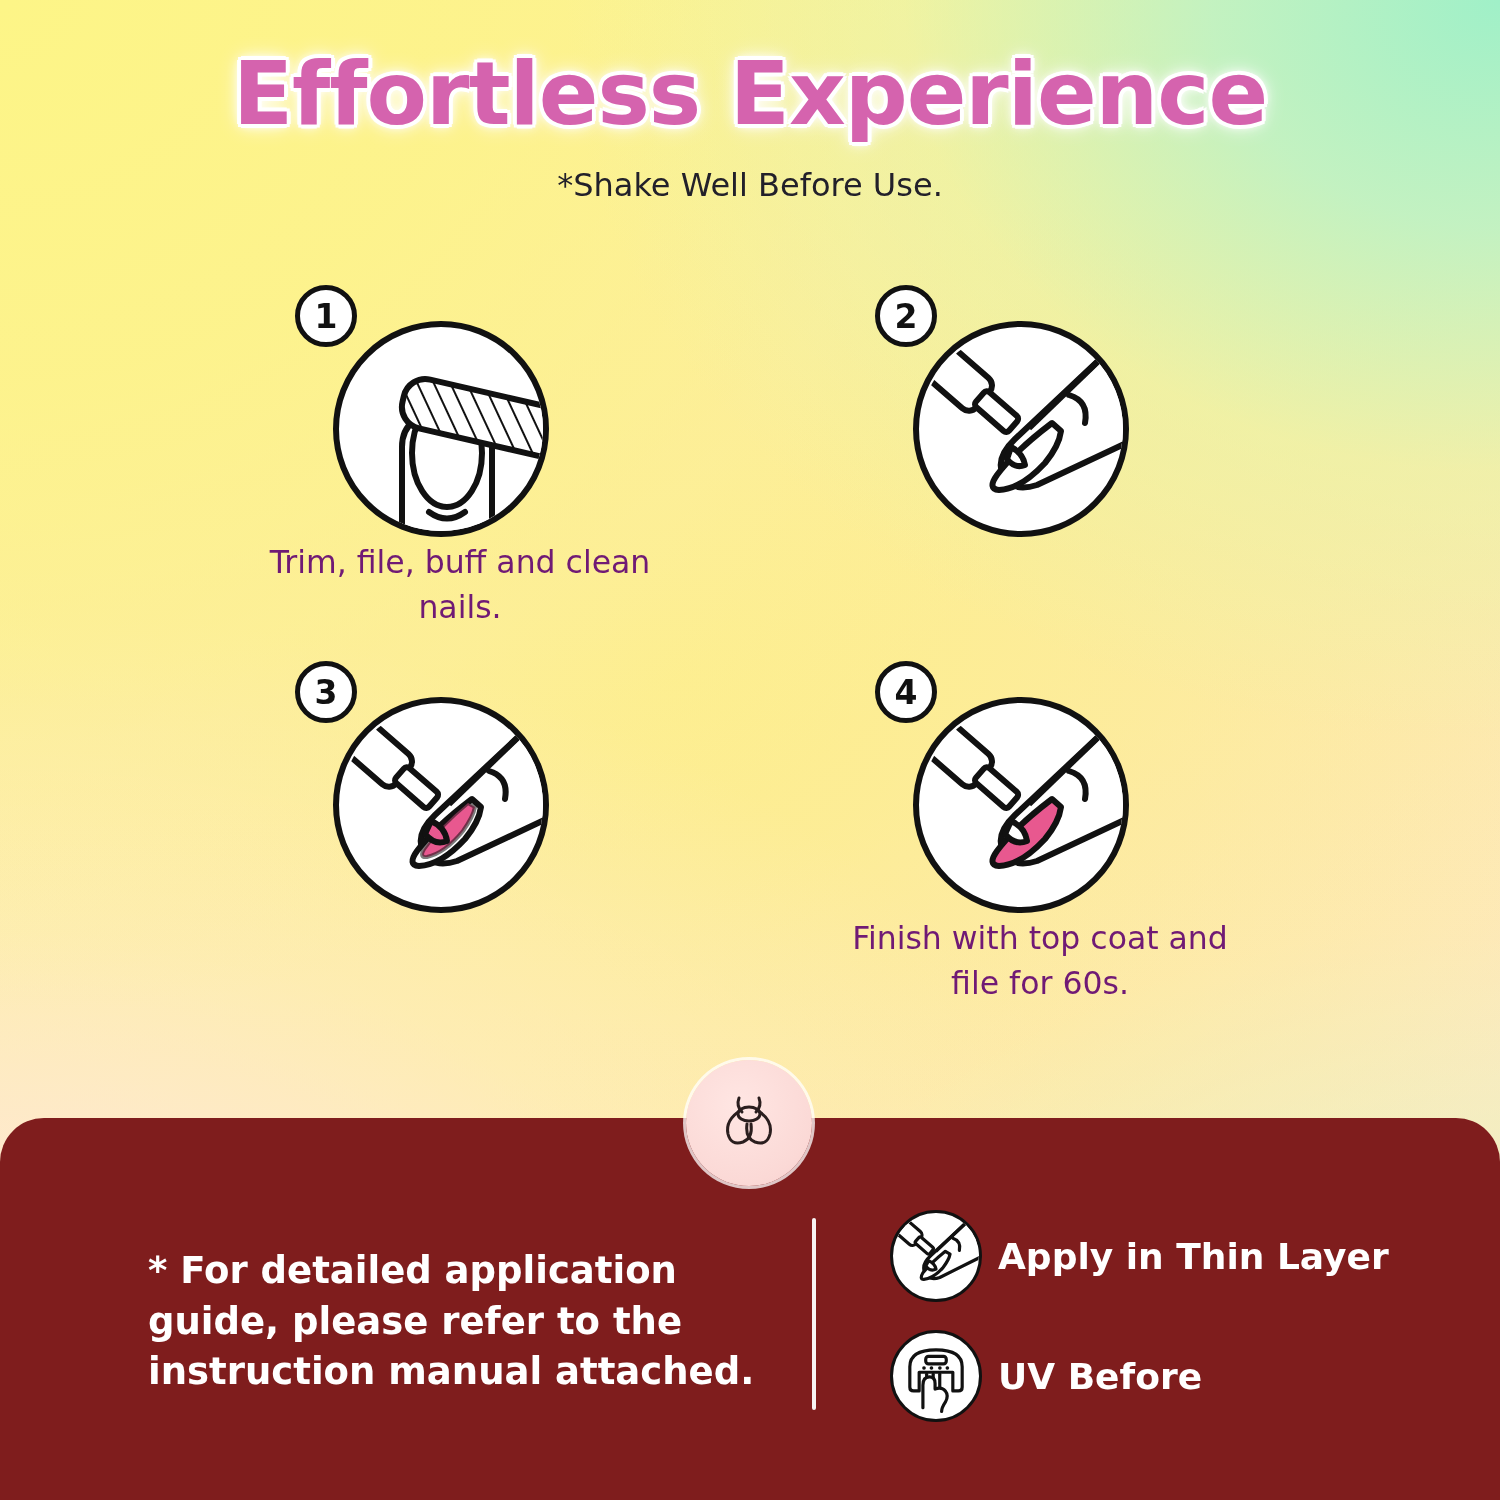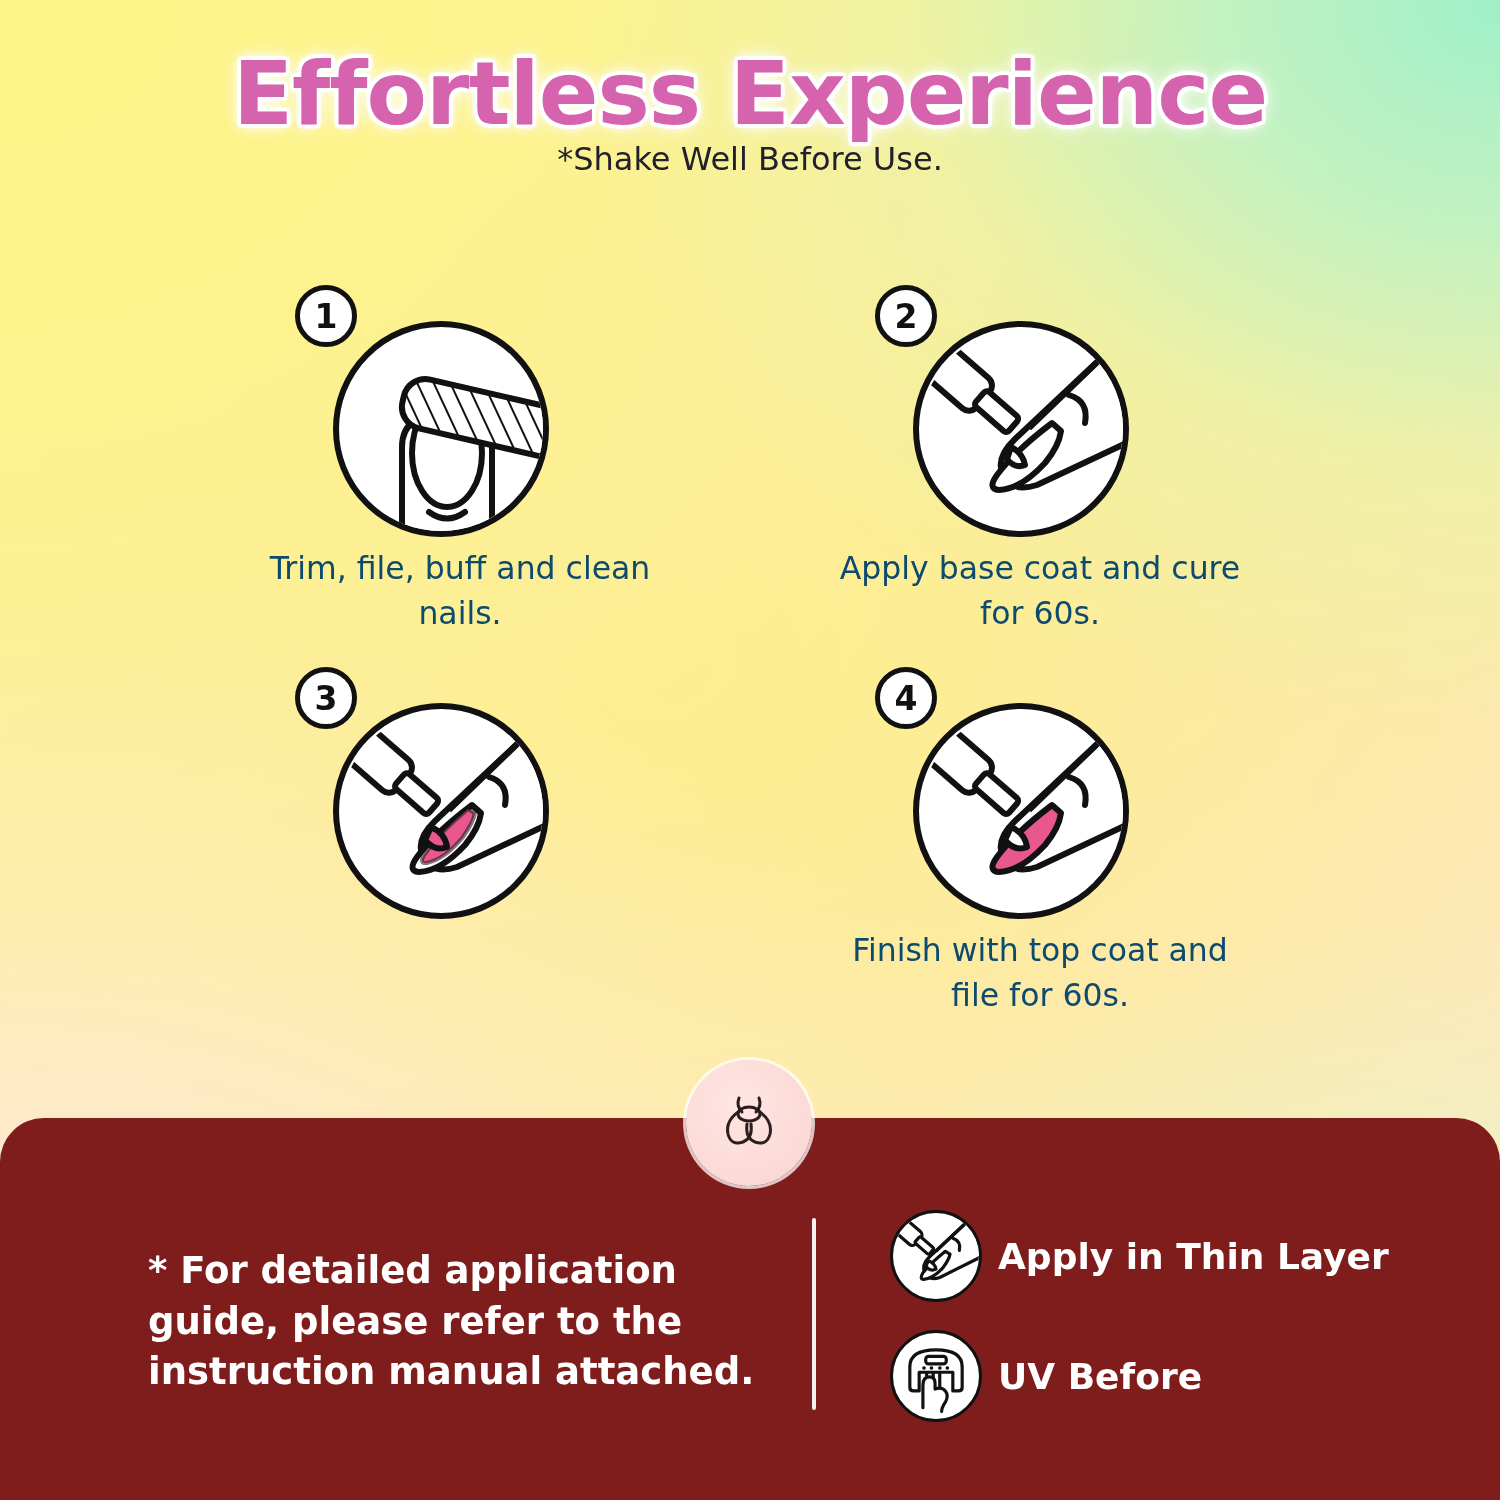--- a/index.html
+++ b/index.html
@@ -33,20 +33,21 @@
     letter-spacing:-1px;
     color:#D563AE;
     font-family:"DejaVu Sans", sans-serif;
     text-shadow:
       0 0 4px #fff, 0 0 8px #fff, 0 0 14px #fff, 0 0 22px #fff,
       3px 3px 0 #fff, -3px 3px 0 #fff, 3px -3px 0 #fff, -3px -3px 0 #fff,
       0 4px 0 #fff, 0 -4px 0 #fff, 4px 0 0 #fff, -4px 0 0 #fff;
     line-height:1.05;
   }
   .subtitle{
+    margin-top:26px;
     font-size:32px;
     color:#22202a;
     font-family:"DejaVu Sans", sans-serif;
     letter-spacing:0px;
   }
 
   
   .steps{
     position:absolute;
     top:285px; left:170px; width:1160px;
@@ -69,23 +70,22 @@
     width:62px; height:62px; border-radius:50%;
     background:#fff; border:5px solid #111;
     display:flex; align-items:center; justify-content:center;
     font-family:"DejaVu Sans", sans-serif;
     font-size:33px; font-weight:bold; color:#111;
     z-index:4;
   }
   .step-caption{
     width:430px; text-align:center;
     font-size:31.5px; line-height:1.42;
-    color:#0c4a6e;
-    font-family:"DejaVu Sans", sans-serif;
-    margin-top:6px;
+    color:#701a75;
+    font-family:"DejaVu Sans", sans-serif;
   }
 
   
   .logo-badge{
     position:absolute;
     left:686px; top:1060px;
     width:126px; height:126px;
     border-radius:50%;
     background:radial-gradient(circle at 42% 36%, #FFE6E3 0%, #FBD9D6 70%, #F6CFCD 100%);
     box-shadow:0 0 0 3px rgba(255,255,255,0.75);
@@ -212,21 +212,20 @@
             <g transform="rotate(41 70 78)">
               <rect x="-14" y="58" width="76" height="40" rx="10" fill="#fff" stroke="#111" stroke-width="6"></rect>
               <rect x="58" y="68" width="44" height="20" rx="4" fill="#fff" stroke="#111" stroke-width="6"></rect>
             </g>
 
             <path d="M92 120 Q104 126 106 138 Q96 142 88 132 Z" fill="#fff" stroke="#111" stroke-width="6" stroke-linejoin="round"></path>
           </g>
         </svg>
       </div>
     </div>
-    <div class="step-caption">Apply base coat and cure for 60s.</div>
   </div>
 
   <div class="step">
     <div class="step-art">
       <div class="badge">
         <span>3</span>
       </div>
       <div class="circle-img">
         <svg viewBox="0 0 216 216" width="216" height="216">
           <defs>

